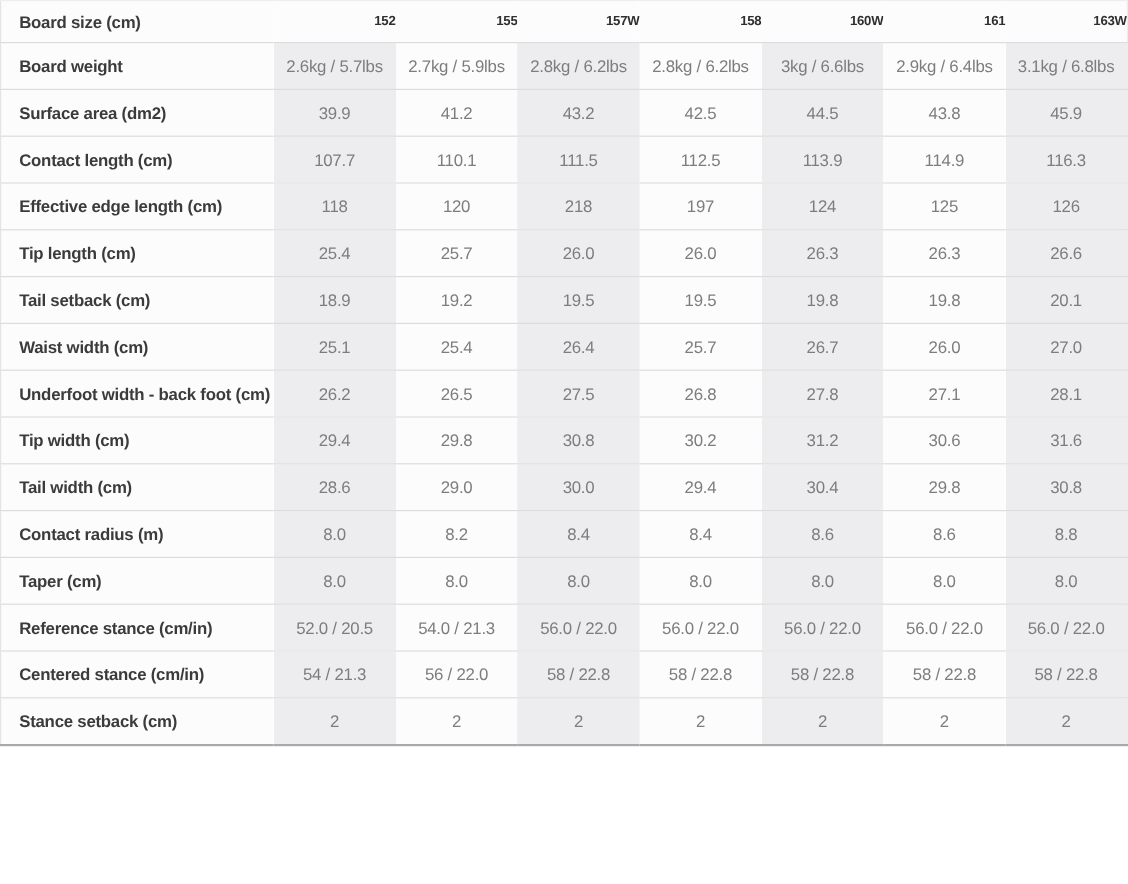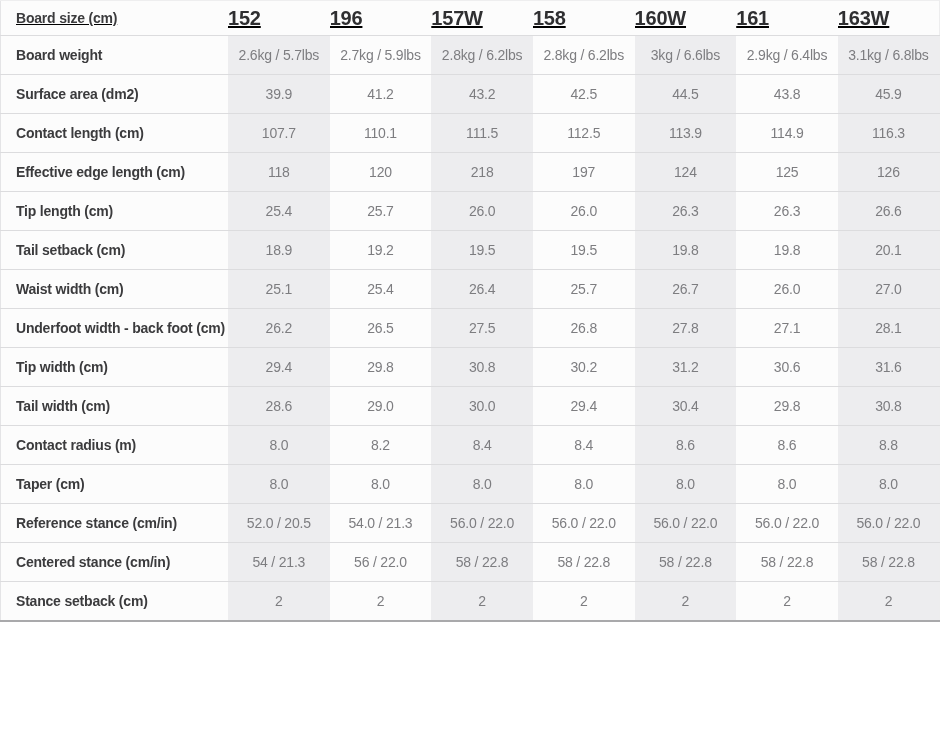--- a/index.html
+++ b/index.html
@@ -13,44 +13,44 @@
   }
   table.spec-table {
     width: 940px;
     border-collapse: collapse;
     table-layout: fixed;
     border-top: 1px solid #eeeeef;
     border-left: 1px solid #e4e4e6;
     border-right: 1px solid #ededee;
     border-bottom: 2px solid #a9a9ab;
   }
-  table.spec-table thead tr { height: 35px; text-decoration: underline; }
+  table.spec-table thead tr { height: 35px; }
   table.spec-table tbody tr { height: 39px; }
   th, td {
     border-top: 1px solid #dcdcde;
     vertical-align: middle;
     padding: 0;
     overflow: hidden;
     white-space: nowrap;
   }
   thead th { border-top: none; }
   .label-cell {
     width: 212px;
     text-align: left;
     padding-left: 15px;
     font-weight: bold;
     font-size: 14px;
     color: #3b3b3d;
     background: #fcfcfc;
     letter-spacing: -0.2px;
   }
   thead .size-cell {
-    text-align: left;
+    text-align: right;
     font-weight: bold;
-    font-size: 20px;
+    font-size: 11px;
     color: #2f2f31;
     background: #fcfcfc;
     letter-spacing: -0.2px;
   }
   td.value-cell {
     text-align: center;
     font-size: 14px;
     color: #7d7d80;
     background: #fcfcfc;
     letter-spacing: -0.2px;
@@ -60,21 +60,21 @@
 </head>
 <body>
 
 <div class="spec-wrap">
   <table class="spec-table">
     <thead>
       <tr>
         <th class="label-cell">Board size (cm)</th>
 
       <th class="size-cell">152</th>
-          <th class="size-cell">196</th>
+          <th class="size-cell">155</th>
           <th class="size-cell">157W</th>
           <th class="size-cell">158</th>
           <th class="size-cell">160W</th>
           <th class="size-cell">161</th>
           <th class="size-cell">163W</th>
         </tr>
     </thead>
     <tbody>
 
     <tr>

